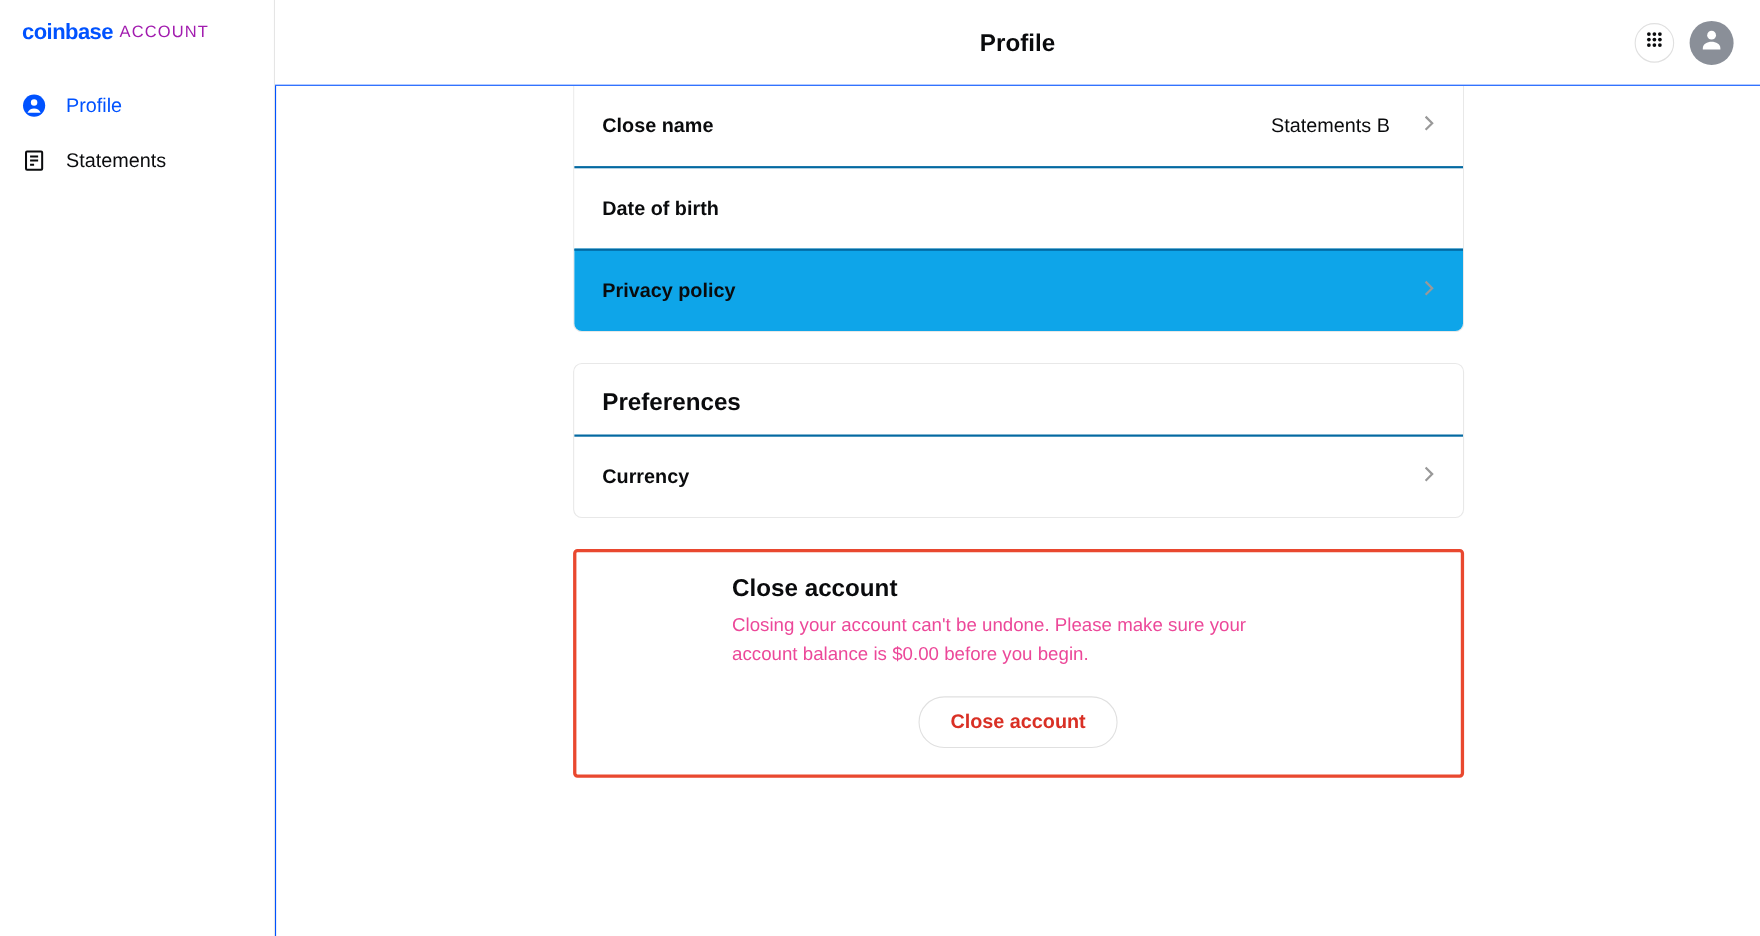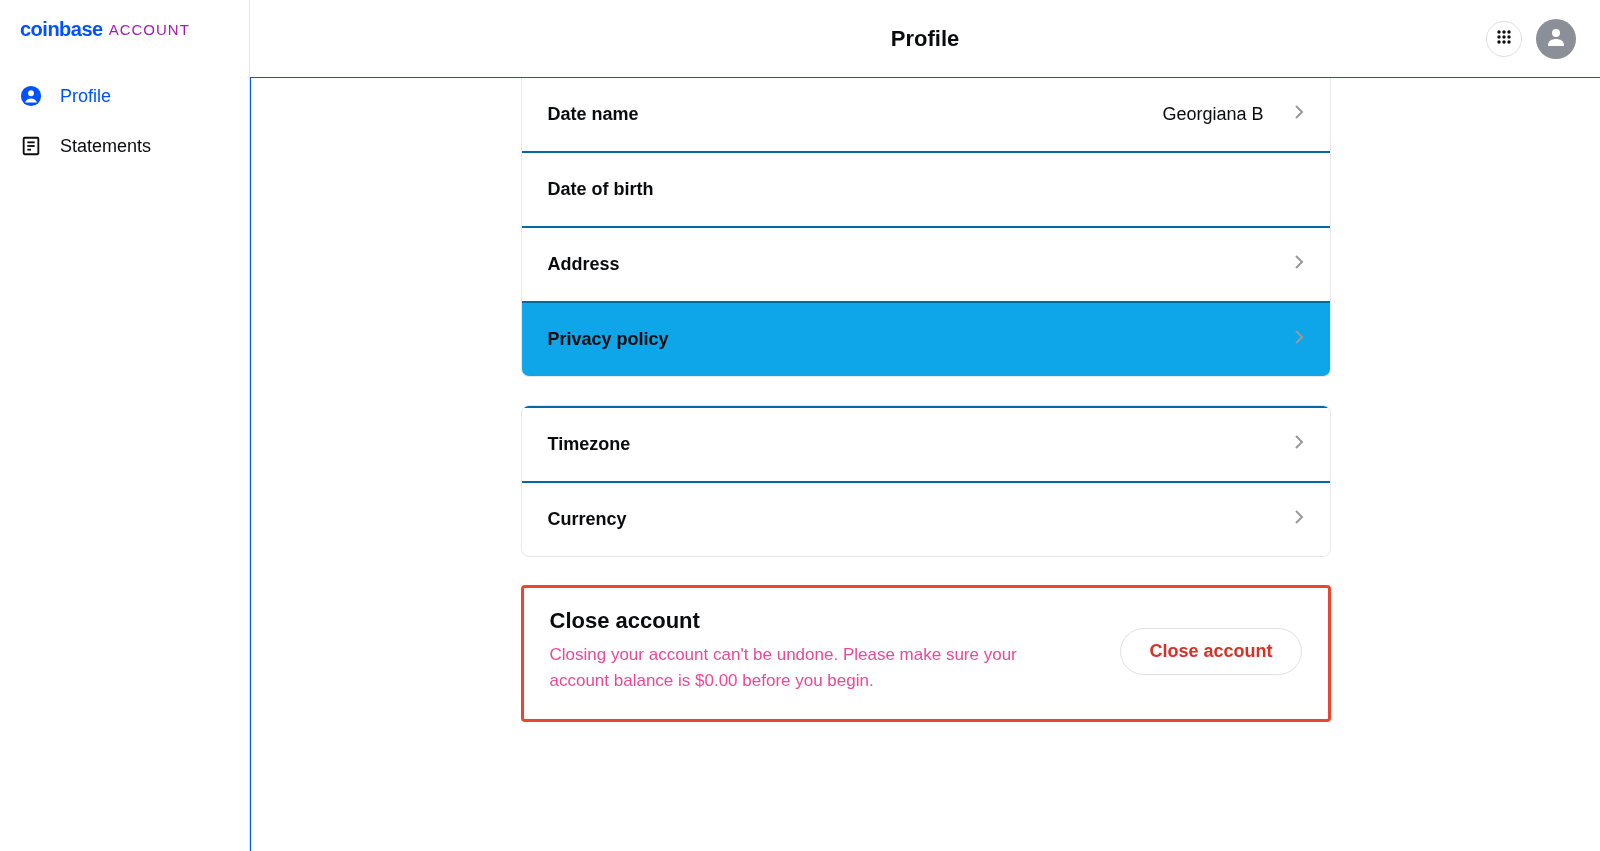--- a/index.html
+++ b/index.html
@@ -115,20 +115,21 @@
     .chevron { color: #888; }
     .row.hover { background: #0ea5e9; }
     .close-section {
       border: 3px solid #e9482f;
       border-radius: 4px;
       padding: 20px 26px 24px 26px;
       display: flex;
       align-items: center;
       justify-content: space-between;
       gap: 24px;
+      flex-direction: column;
     }
     .close-left { flex: 1; }
     .close-title { font-size: 22px; font-weight: 600; margin-bottom: 8px; }
     .close-desc { font-size: 17px; color: #ec4899; line-height: 1.55; max-width: 520px; }
     .close-btn {
       border: 1px solid #e0e0e0;
       background: #fff;
       color: #d93025;
       font-size: 18px;
       font-weight: 600;
@@ -196,85 +197,66 @@
               </svg>
           </span>
         </div>
       </div>
     </div>
 
     <div class="content">
       <div class="content-inner">
         <div class="section first">
           <div class="row first">
-            <span class="row-label">Date name</span>
-            <span class="row-right">
-              <span class="row-value">Georgiana B</span>
+            <span class="row-label">Close name</span>
+            <span class="row-right">
+              <span class="row-value">Statements B</span>
               <span class="chevron">
                 <svg width="10" height="16" viewBox="0 0 10 16" fill="none" stroke="#999" stroke-width="2">
                     <polyline points="2,2 8,8 2,14"></polyline>
                   </svg>
               </span>
             </span>
           </div>
           <div class="row">
             <span class="row-label">Date of birth</span>
             <span class="row-right">
               <span class="row-value"></span>
             </span>
           </div>
-          <div class="row">
-            <span class="row-label">Address</span>
+          <div class="row hover">
+            <span class="row-label">Privacy policy</span>
             <span class="row-right">
               <span class="row-value"></span>
               <span class="chevron">
                 <svg width="10" height="16" viewBox="0 0 10 16" fill="none" stroke="#999" stroke-width="2">
                     <polyline points="2,2 8,8 2,14"></polyline>
                   </svg>
               </span>
             </span>
           </div>
-          <div class="row hover">
-            <span class="row-label">Privacy policy</span>
+        </div>
+
+        <div class="section">
+          <div class="section-header">
+            <div class="section-title">Preferences</div>
+          </div>
+          <div class="row">
+            <span class="row-label">Currency</span>
             <span class="row-right">
               <span class="row-value"></span>
               <span class="chevron">
                 <svg width="10" height="16" viewBox="0 0 10 16" fill="none" stroke="#999" stroke-width="2">
                     <polyline points="2,2 8,8 2,14"></polyline>
                   </svg>
               </span>
             </span>
           </div>
         </div>
 
-        <div class="section">
-          <div class="row">
-            <span class="row-label">Timezone</span>
-            <span class="row-right">
-              <span class="row-value"></span>
-              <span class="chevron">
-                <svg width="10" height="16" viewBox="0 0 10 16" fill="none" stroke="#999" stroke-width="2">
-                    <polyline points="2,2 8,8 2,14"></polyline>
-                  </svg>
-              </span>
-            </span>
-          </div>
-          <div class="row">
-            <span class="row-label">Currency</span>
-            <span class="row-right">
-              <span class="row-value"></span>
-              <span class="chevron">
-                <svg width="10" height="16" viewBox="0 0 10 16" fill="none" stroke="#999" stroke-width="2">
-                    <polyline points="2,2 8,8 2,14"></polyline>
-                  </svg>
-              </span>
-            </span>
-          </div>
-        </div>
-
         <div class="close-section">
           <div class="close-left">
             <div class="close-title">Close account</div>
             <div class="close-desc">Closing your account can't be undone. Please make sure your account balance is $0.00 before you begin.</div>
           </div>
           <button class="close-btn">Close account</button>
         </div>
       </div>
     </div>
   </div>

